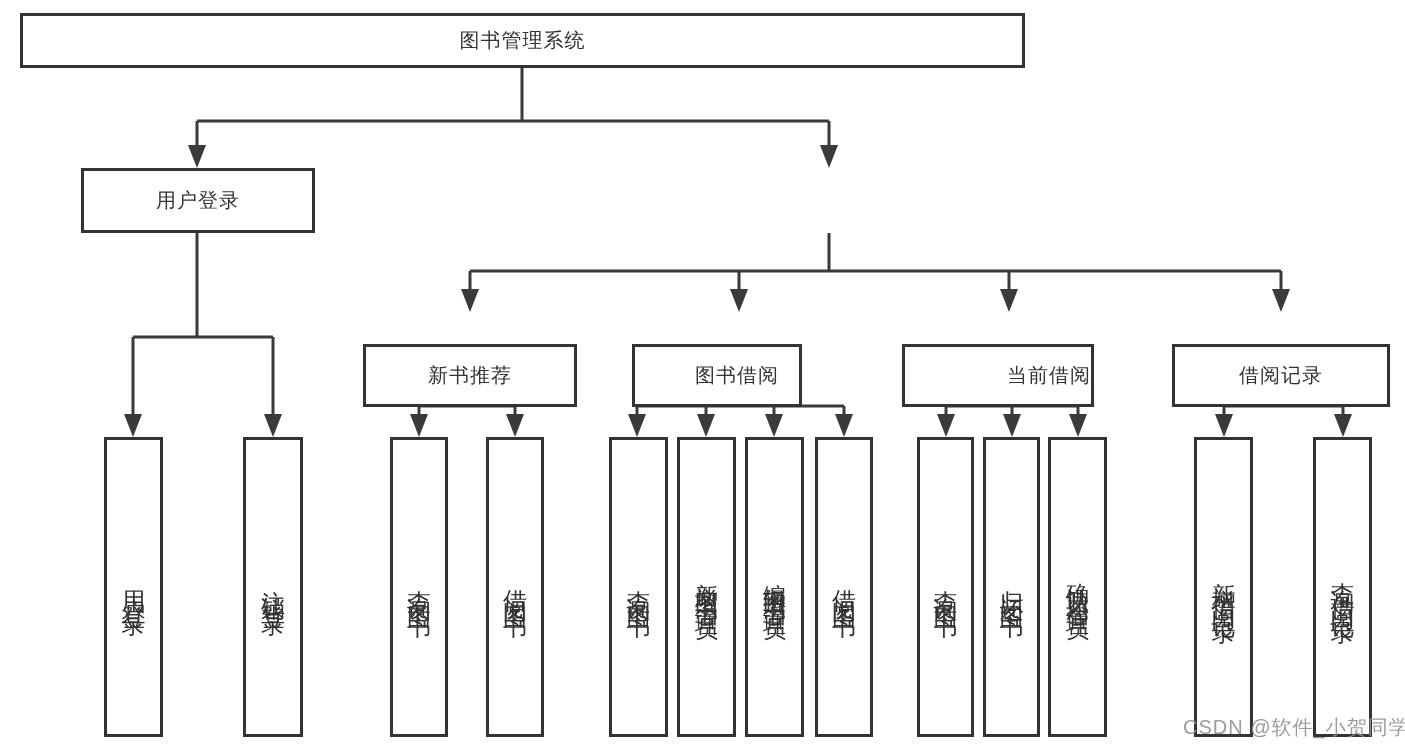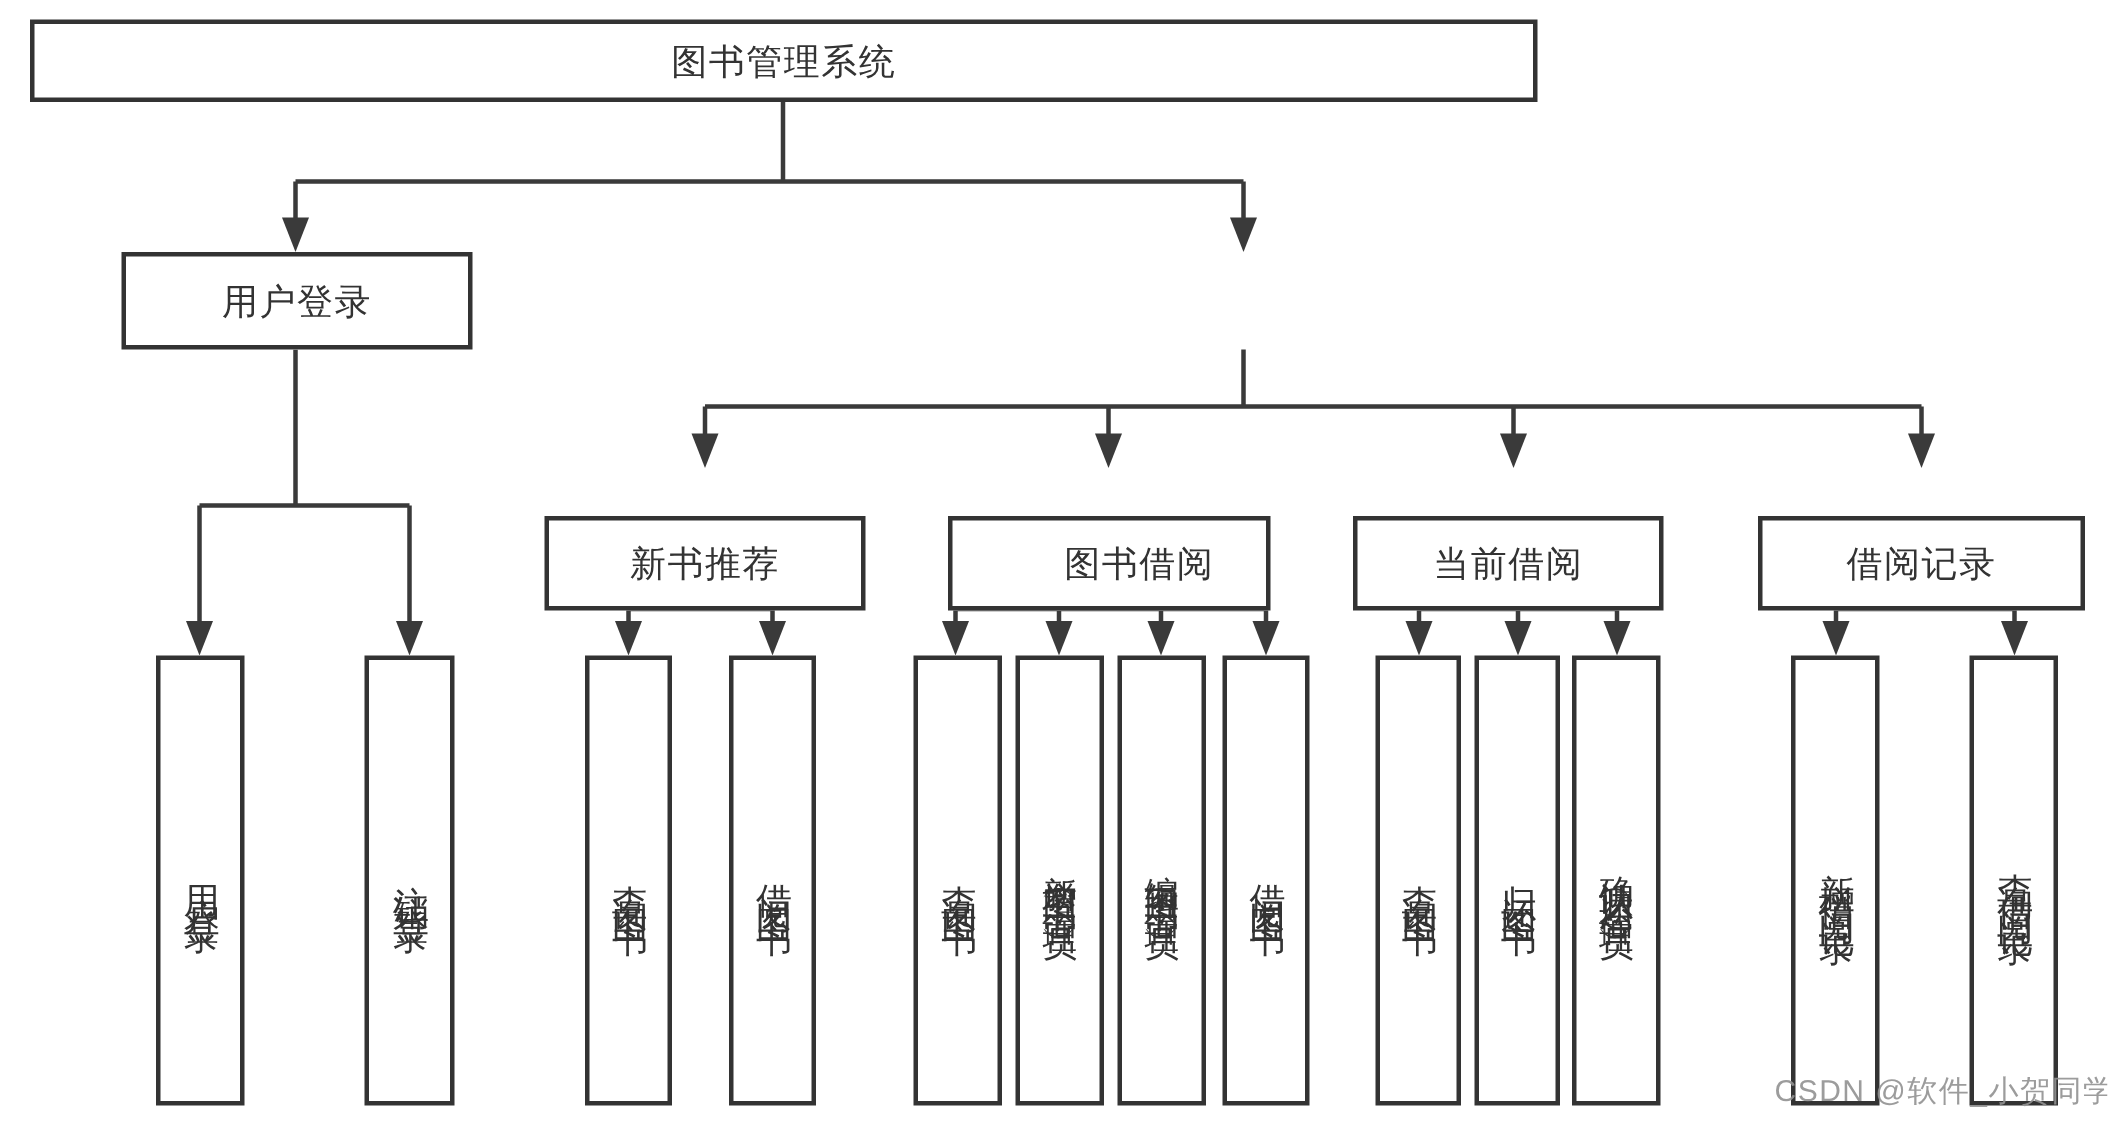--- a/index.html
+++ b/index.html
@@ -27,21 +27,21 @@
     box-sizing: border-box;
     border: 3px solid #333333;
     background: #ffffff;
     color: #333333;
     display: flex;
     align-items: center;
     justify-content: center;
     text-align: center;
   }
   .h-label {
-    font-size: 24px;
+    font-size: 20px;
     letter-spacing: 1px;
     white-space: nowrap;
     font-family: Liberation Mono, monospace;
   }
   .v-box span {
     writing-mode: vertical-rl;
     font-size: 24px;
     letter-spacing: 8px;
     line-height: 1;
     white-space: nowrap;
@@ -115,24 +115,24 @@
     <span class="h-label">图书管理系统</span>
   </div>
 
   <div class="box lvl2" style="left:81px; width:234px;">
     <span class="h-label">用户登录</span>
   </div>
 
   <div class="box lvl3" style="left:363px; width:214px;">
     <span class="h-label">新书推荐</span>
   </div>
-  <div class="box lvl3" style="left:632px; width:215px;padding-left:40px;">
+  <div class="box lvl3" style="left:632px; width:170px;padding-left:40px;">
     <span class="h-label">图书借阅</span>
   </div>
-  <div class="box lvl3" style="left:902px; width:207px;">
+  <div class="box lvl3" style="left:902px; width:192px;justify-content:flex-end;">
     <span class="h-label">当前借阅</span>
   </div>
   <div class="box lvl3" style="left:1172px; width:218px;">
     <span class="h-label">借阅记录</span>
   </div>
 
   <div class="box lvl4 v-box" style="left:104px; width:59px;">
     <span>用户登录</span>
   </div>
   <div class="box lvl4 v-box" style="left:243px; width:60px;">

